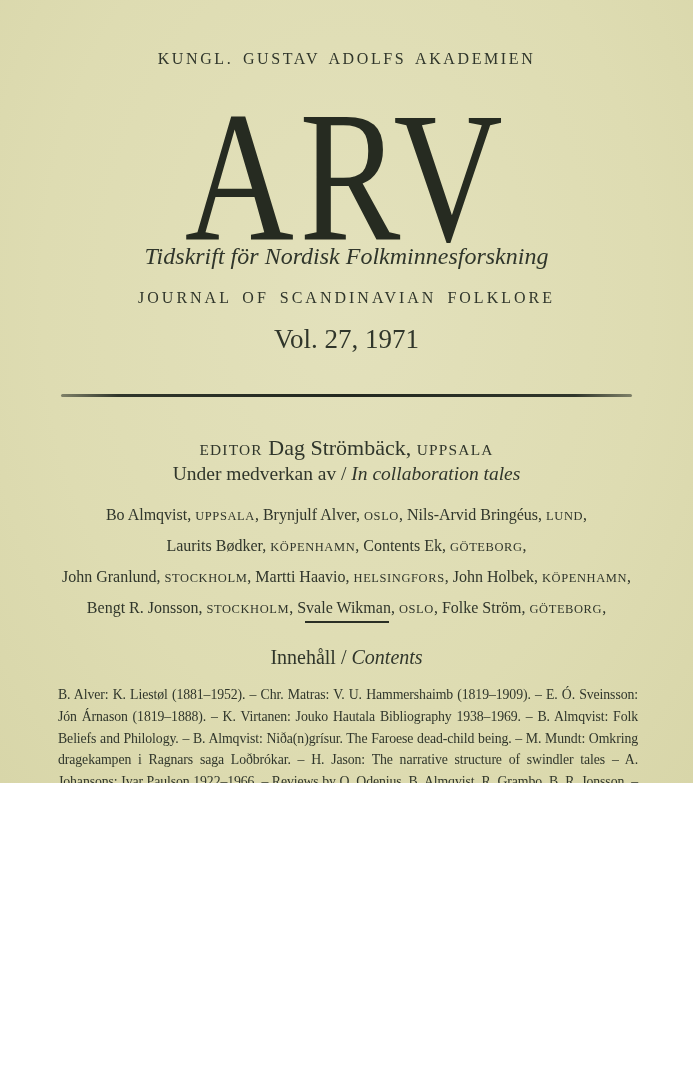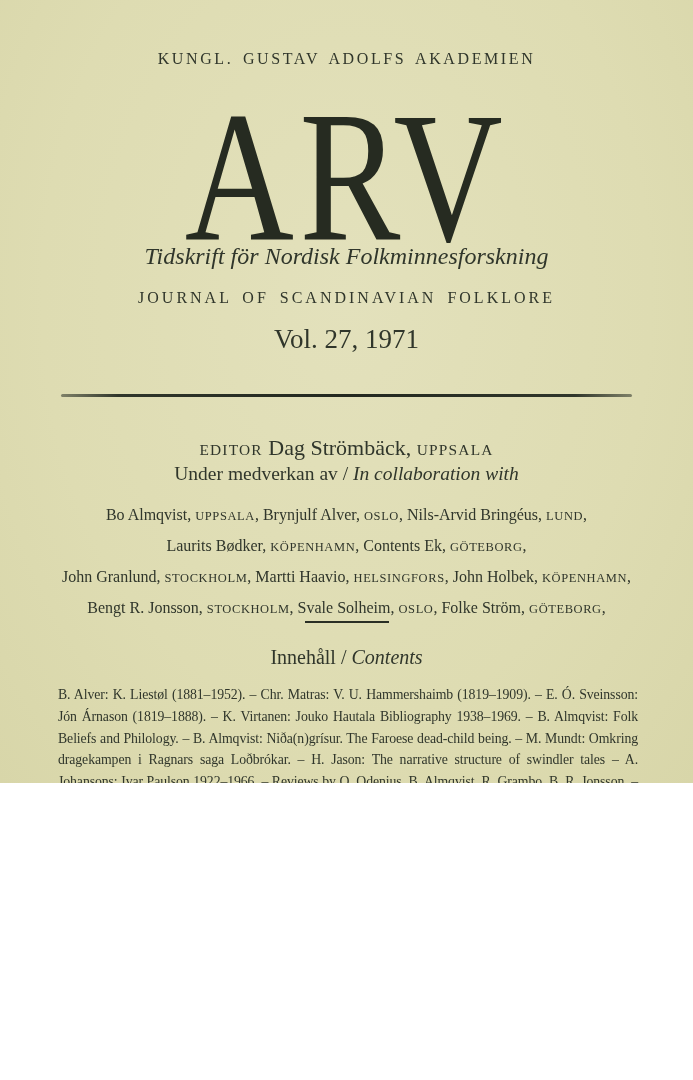--- a/index.html
+++ b/index.html
@@ -137,28 +137,28 @@
 
   <div class="centered editor-line">
     <span class="sc">EDITOR</span>
     <span>Dag Strömbäck,</span>
     <span class="sc">UPPSALA</span>
   </div>
 
   <div class="centered collab-intro">
     <span>Under medverkan av</span>
     <span>/</span>
-    <span class="italic">In collaboration with</span>
+    <span class="italic">In collaboration tales</span>
   </div>
 
   <div class="centered collaborators">
       <div class="collab-line"><span>Bo Almqvist, </span><span class="sc">UPPSALA</span><span>, Brynjulf Alver, </span><span class="sc">OSLO</span><span>, Nils-Arvid Bringéus, </span><span class="sc">LUND</span><span>,</span></div>
       <div class="collab-line"><span>Laurits Bødker, </span><span class="sc">KÖPENHAMN</span><span>, Contents Ek, </span><span class="sc">GÖTEBORG</span><span>,</span></div>
       <div class="collab-line"><span>John Granlund, </span><span class="sc">STOCKHOLM</span><span>, Martti Haavio, </span><span class="sc">HELSINGFORS</span><span>, John Holbek, </span><span class="sc">KÖPENHAMN</span><span>,</span></div>
-      <div class="collab-line"><span>Bengt R. Jonsson, </span><span class="sc">STOCKHOLM</span><span>, Svale Solheim, </span><span class="sc">OSLO</span><span>, Folke Ström, </span><span class="sc">GÖTEBORG</span><span>,</span></div>
+      <div class="collab-line"><span>Bengt R. Jonsson, </span><span class="sc">STOCKHOLM</span><span>, Svale Wikman, </span><span class="sc">OSLO</span><span>, Folke Ström, </span><span class="sc">GÖTEBORG</span><span>,</span></div>
     </div>
 
   <div class="rule-short"></div>
 
   <div class="centered contents-heading">
     <span>Innehåll</span>
     <span>/</span>
     <span class="italic">Contents</span>
   </div>
 

